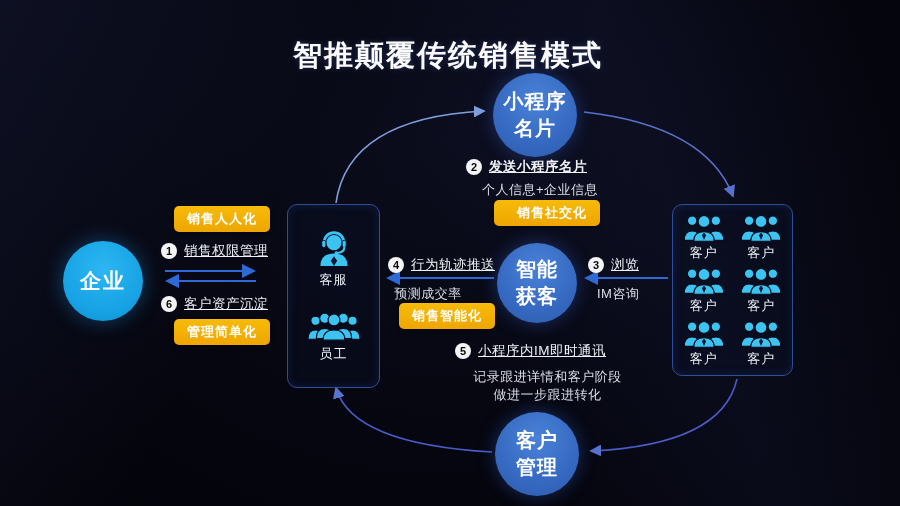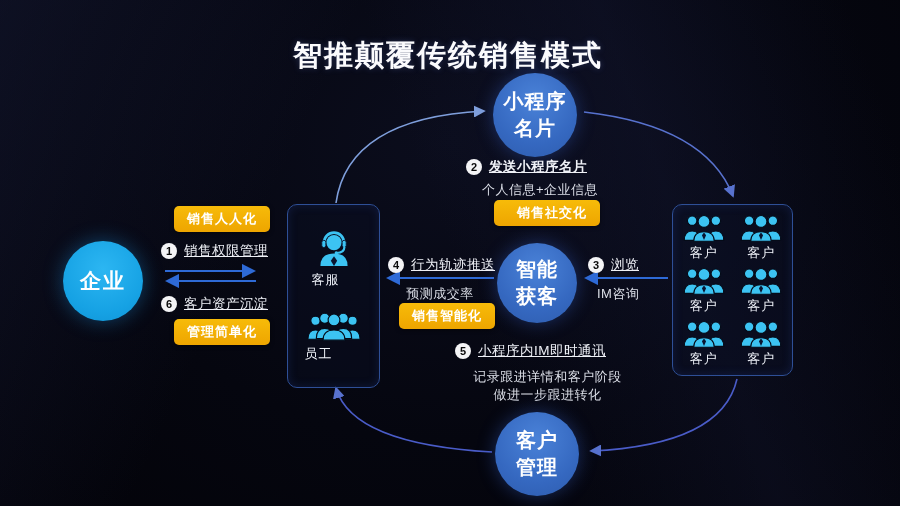--- a/index.html
+++ b/index.html
@@ -48,21 +48,21 @@
   .step-text{font-size:13.5px;color:#eef0f6;letter-spacing:0.5px;text-decoration:underline;}
   .sub-text{font-size:13px;color:#dcdfe8;letter-spacing:0.5px;white-space:nowrap;z-index:2;}
   .centered{text-align:center;}
   .panel-box{
     border:1px solid #2e4f96;border-radius:10px;
     background:rgba(12,18,42,0.28);
     box-shadow:0 0 10px rgba(40,70,160,0.25) inset;
     z-index:2;display:flex;flex-direction:column;align-items:center;
   }
   .team-box{justify-content:space-evenly;padding:4px 0;}
-  .unit{display:flex;flex-direction:column;gap:4px;}
+  .unit{display:flex;flex-direction:column;align-items:center;gap:4px;}
   .cell-label{font-size:13px;color:#eef1f8;letter-spacing:1px;}
   .cust-grid{
     display:grid;grid-template-columns:1fr 1fr;grid-template-rows:1fr 1fr 1fr;
     width:100%;height:100%;align-items:center;justify-items:center;padding:6px 2px;box-sizing:border-box;
   }
   .cust-cell{display:flex;flex-direction:column;align-items:center;gap:2px;}
   .hidden-defs{position:absolute;width:0;height:0;overflow:hidden;}
 </style>
 </head>
 <body>
@@ -179,21 +179,21 @@
 
   <div class="abs node-circle" style="left:497px;top:243px;width:80px;height:80px;">
     <span>智能</span>
     <span>获客</span>
   </div>
 
   <div class="abs step-row" style="left:388px;top:256px;">
     <span class="badge">4</span>
     <span class="step-text">行为轨迹推送</span>
   </div>
-  <div class="abs sub-text centered" style="left:388px;top:285px;width:104px;">预测成交率</div>
+  <div class="abs sub-text centered" style="left:376px;top:285px;width:104px;">预测成交率</div>
   <div class="abs tag" style="left:399px;top:303px;">销售智能化</div>
 
   <div class="abs step-row" style="left:588px;top:256px;">
     <span class="badge">3</span>
     <span class="step-text">浏览</span>
   </div>
   <div class="abs sub-text" style="left:597px;top:285px;">IM咨询</div>
 
   <div class="abs panel-box" style="left:672px;top:204px;width:119px;height:170px;">
     <div class="cust-grid">

